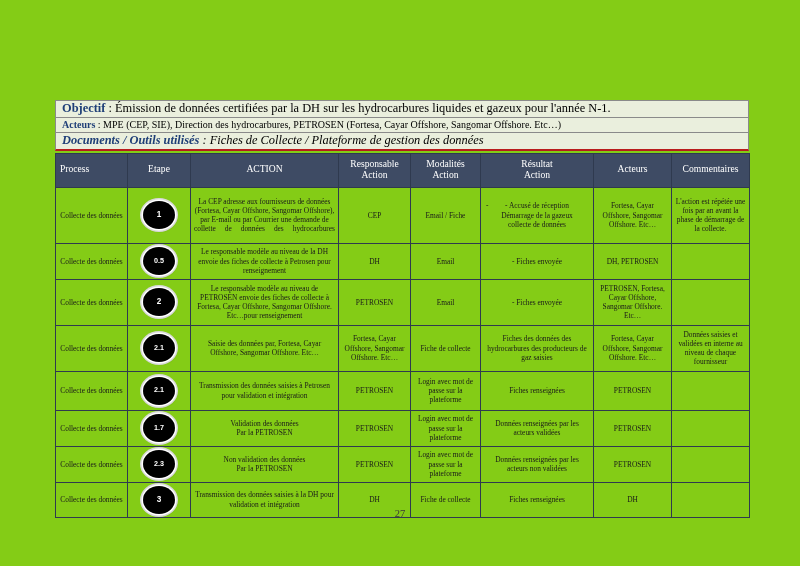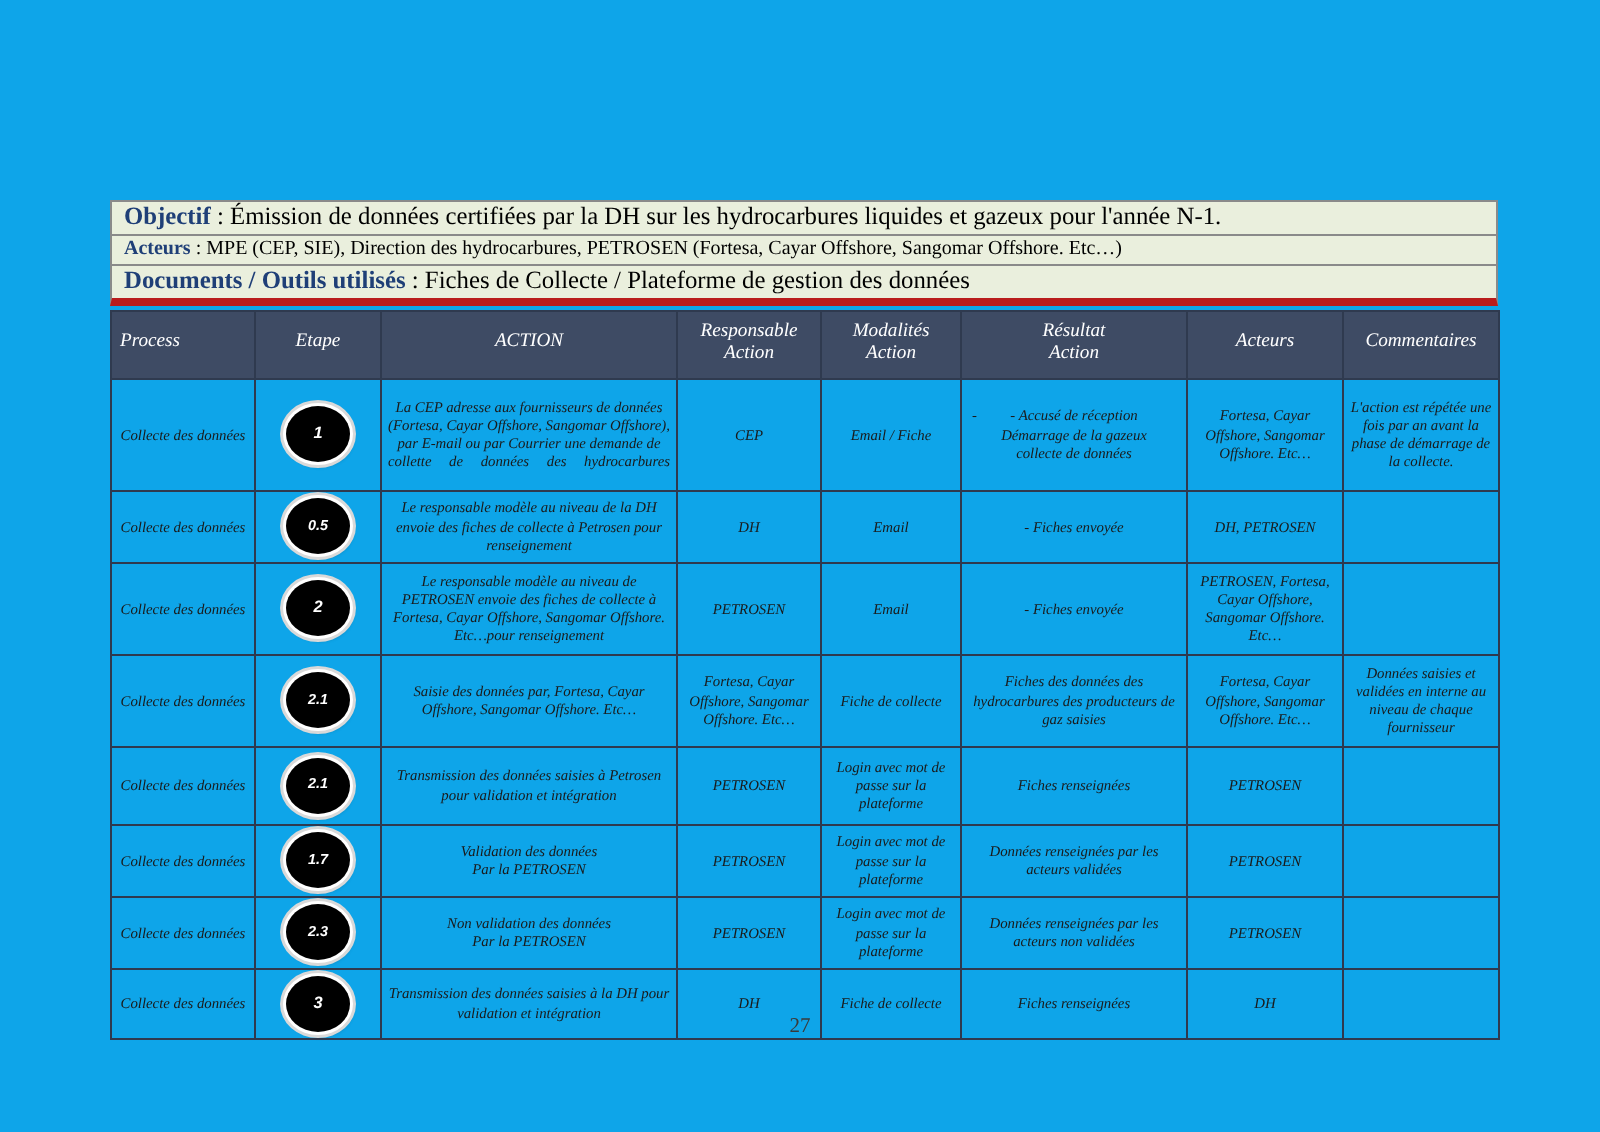--- a/index.html
+++ b/index.html
@@ -5,21 +5,21 @@
   * { box-sizing: border-box; }
   html, body {
     margin: 0; padding: 0;
     width: 800px; height: 566px;
     background: #c8c8c8;
     font-family: "Liberation Serif", serif;
   }
   #page {
     position: relative;
     width: 800px; height: 566px;
-    background: #0ea5e9;
+    background: #84cc16;
     overflow: hidden;
   }
   #sheet {
     position: absolute;
     left: 55px; top: 100px;
     width: 694px;
   }
 
   
   .banner {
@@ -27,34 +27,33 @@
     border: 1px solid #8a8a8a;
     border-bottom: none;
     padding: 1px 6px 2px 6px;
     font-size: 10px;
     line-height: 1.18;
     color: #000000;
     white-space: nowrap;
     overflow: hidden;
   }
   .banner.first { border-top: 1px solid #8a8a8a; }
-  .banner.last  { border-bottom: 4px solid #b91c1c; }
+  .banner.last  { border-bottom: 2px solid #b91c1c; font-style: italic; }
   .banner .lab {
     color: #1f3f77;
     font-weight: bold;
   }
   .banner.big { font-size: 12.4px; padding-top: 0; padding-bottom: 1px;}
 
   
   table.flow {
     border-collapse: collapse;
     width: 694px;
     table-layout: fixed;
     margin-top: 2px;
-    font-style: italic;
   }
   table.flow th, table.flow td {
     border: 1px solid #2f3a4f;
     vertical-align: middle;
     text-align: center;
   }
   table.flow thead th {
     background: #3e4b64;
     color: #ffffff;
     font-weight: normal;

